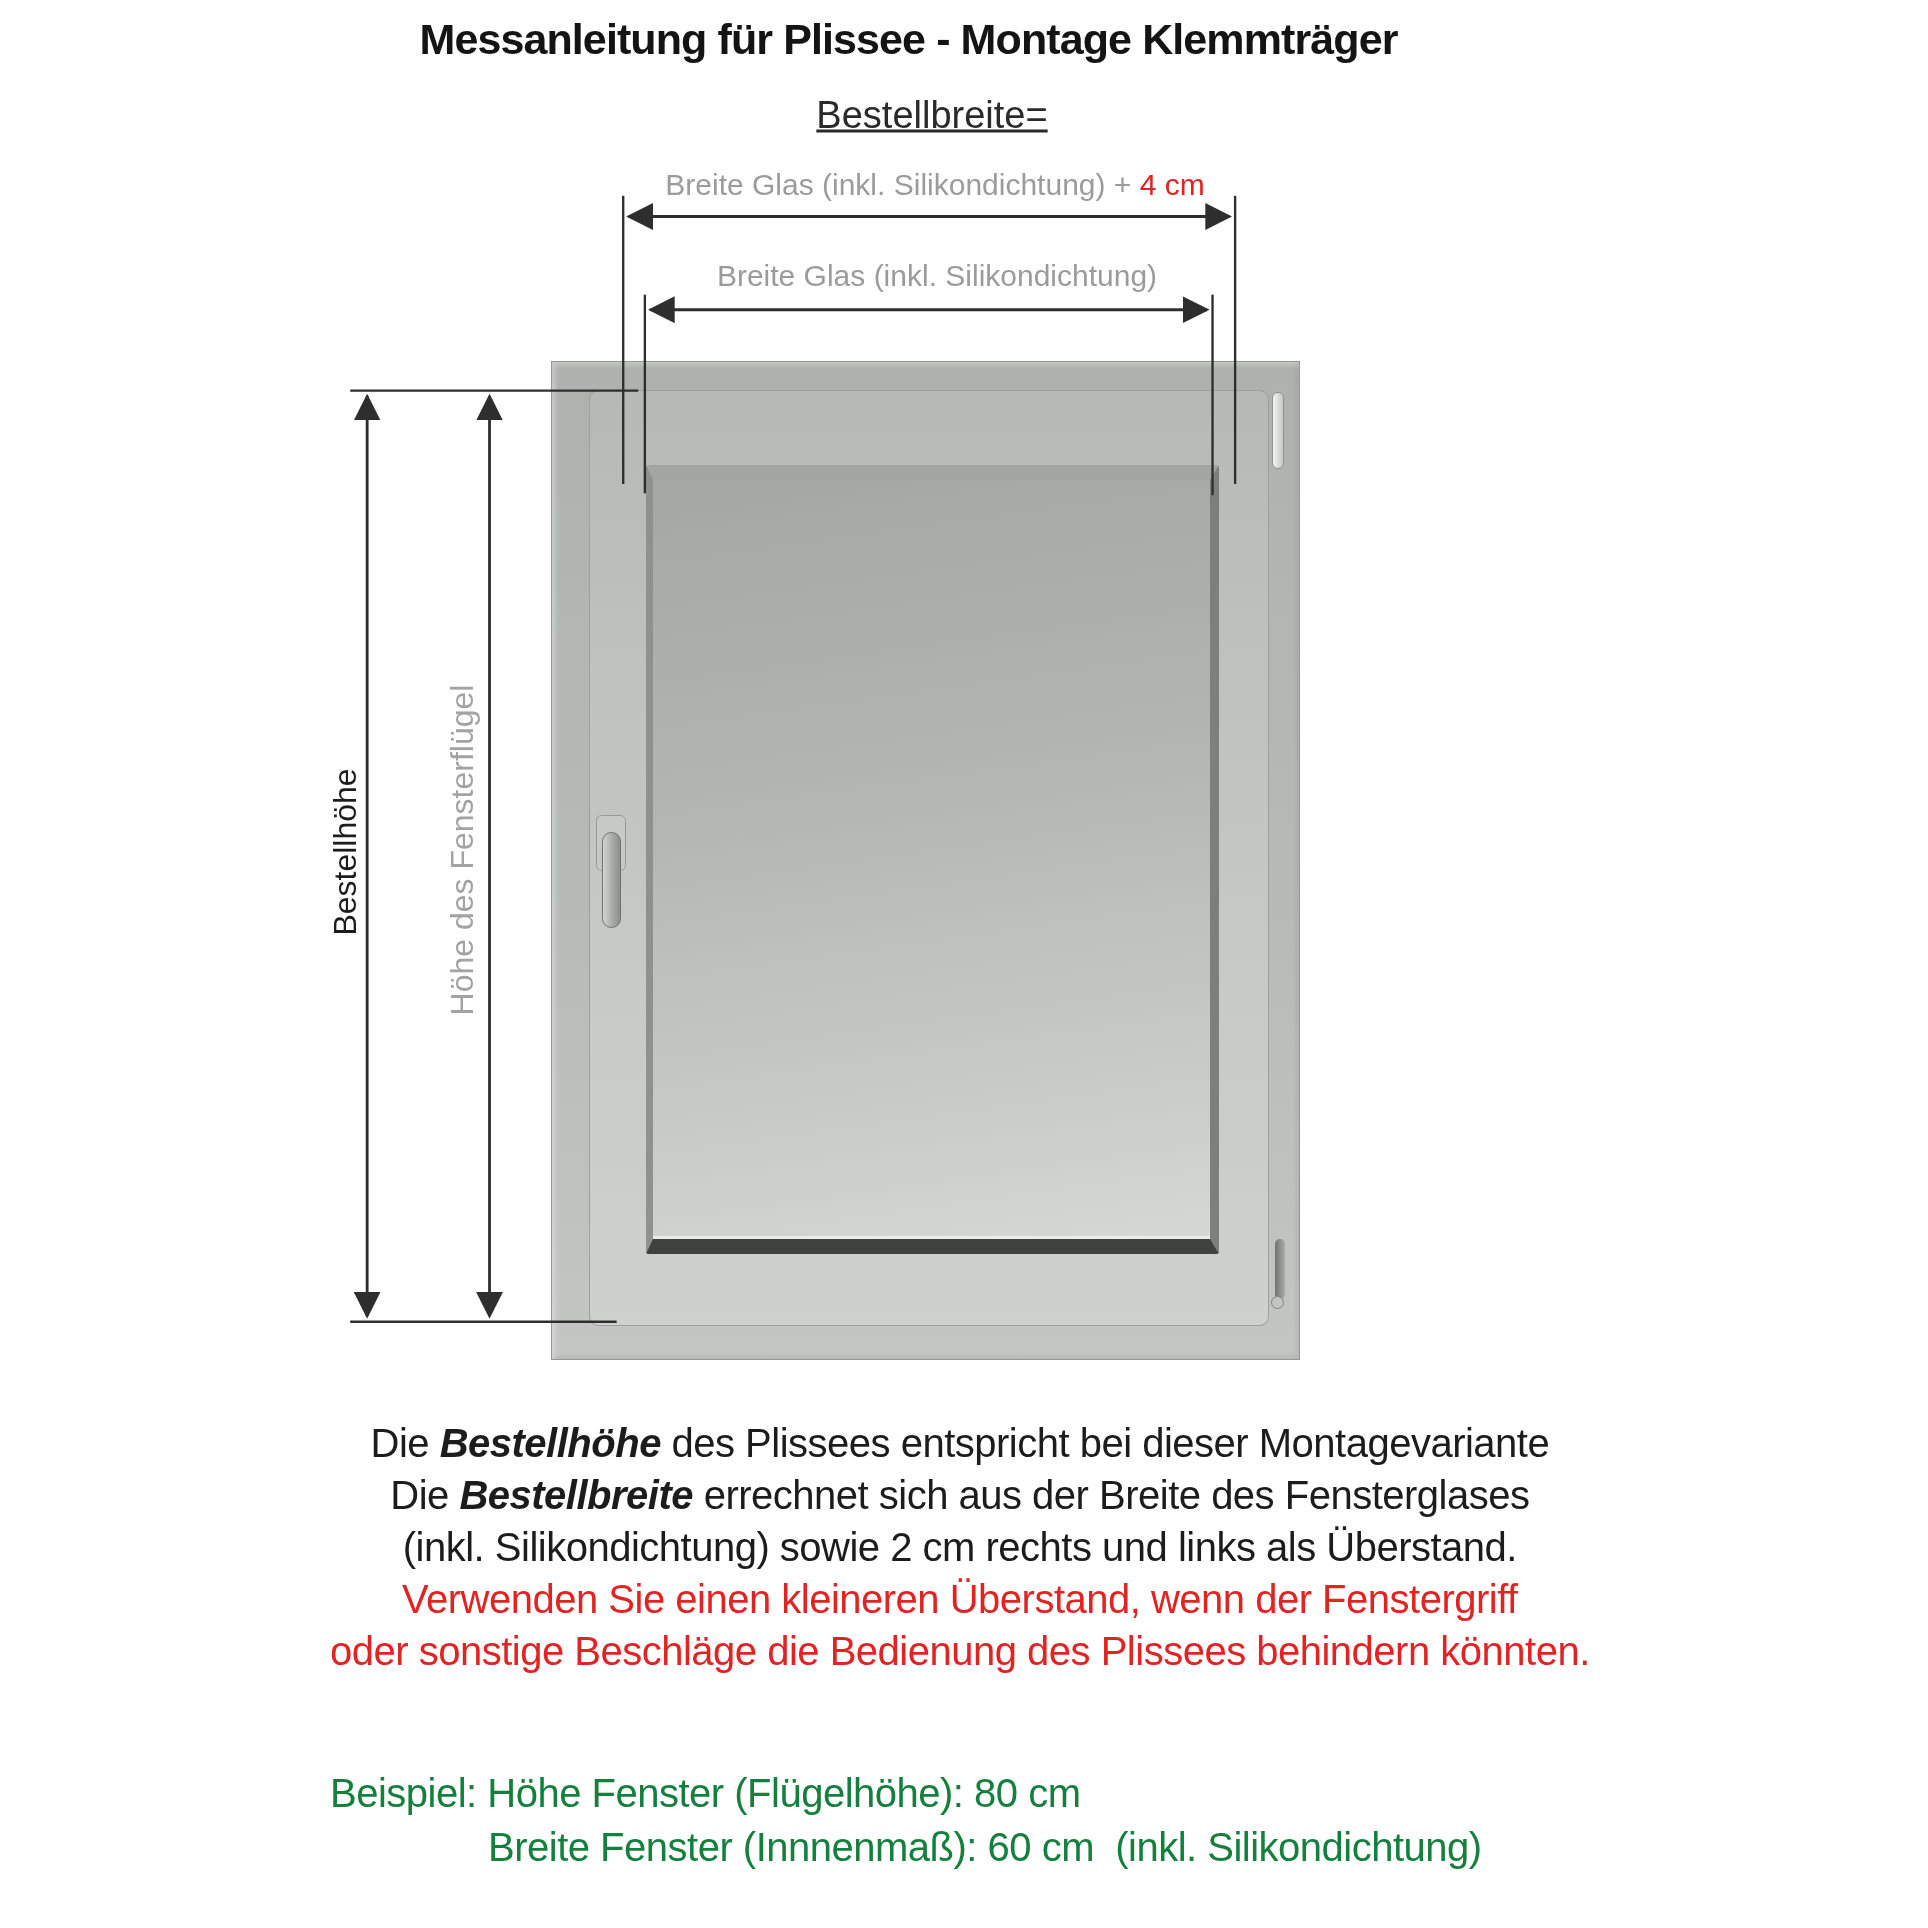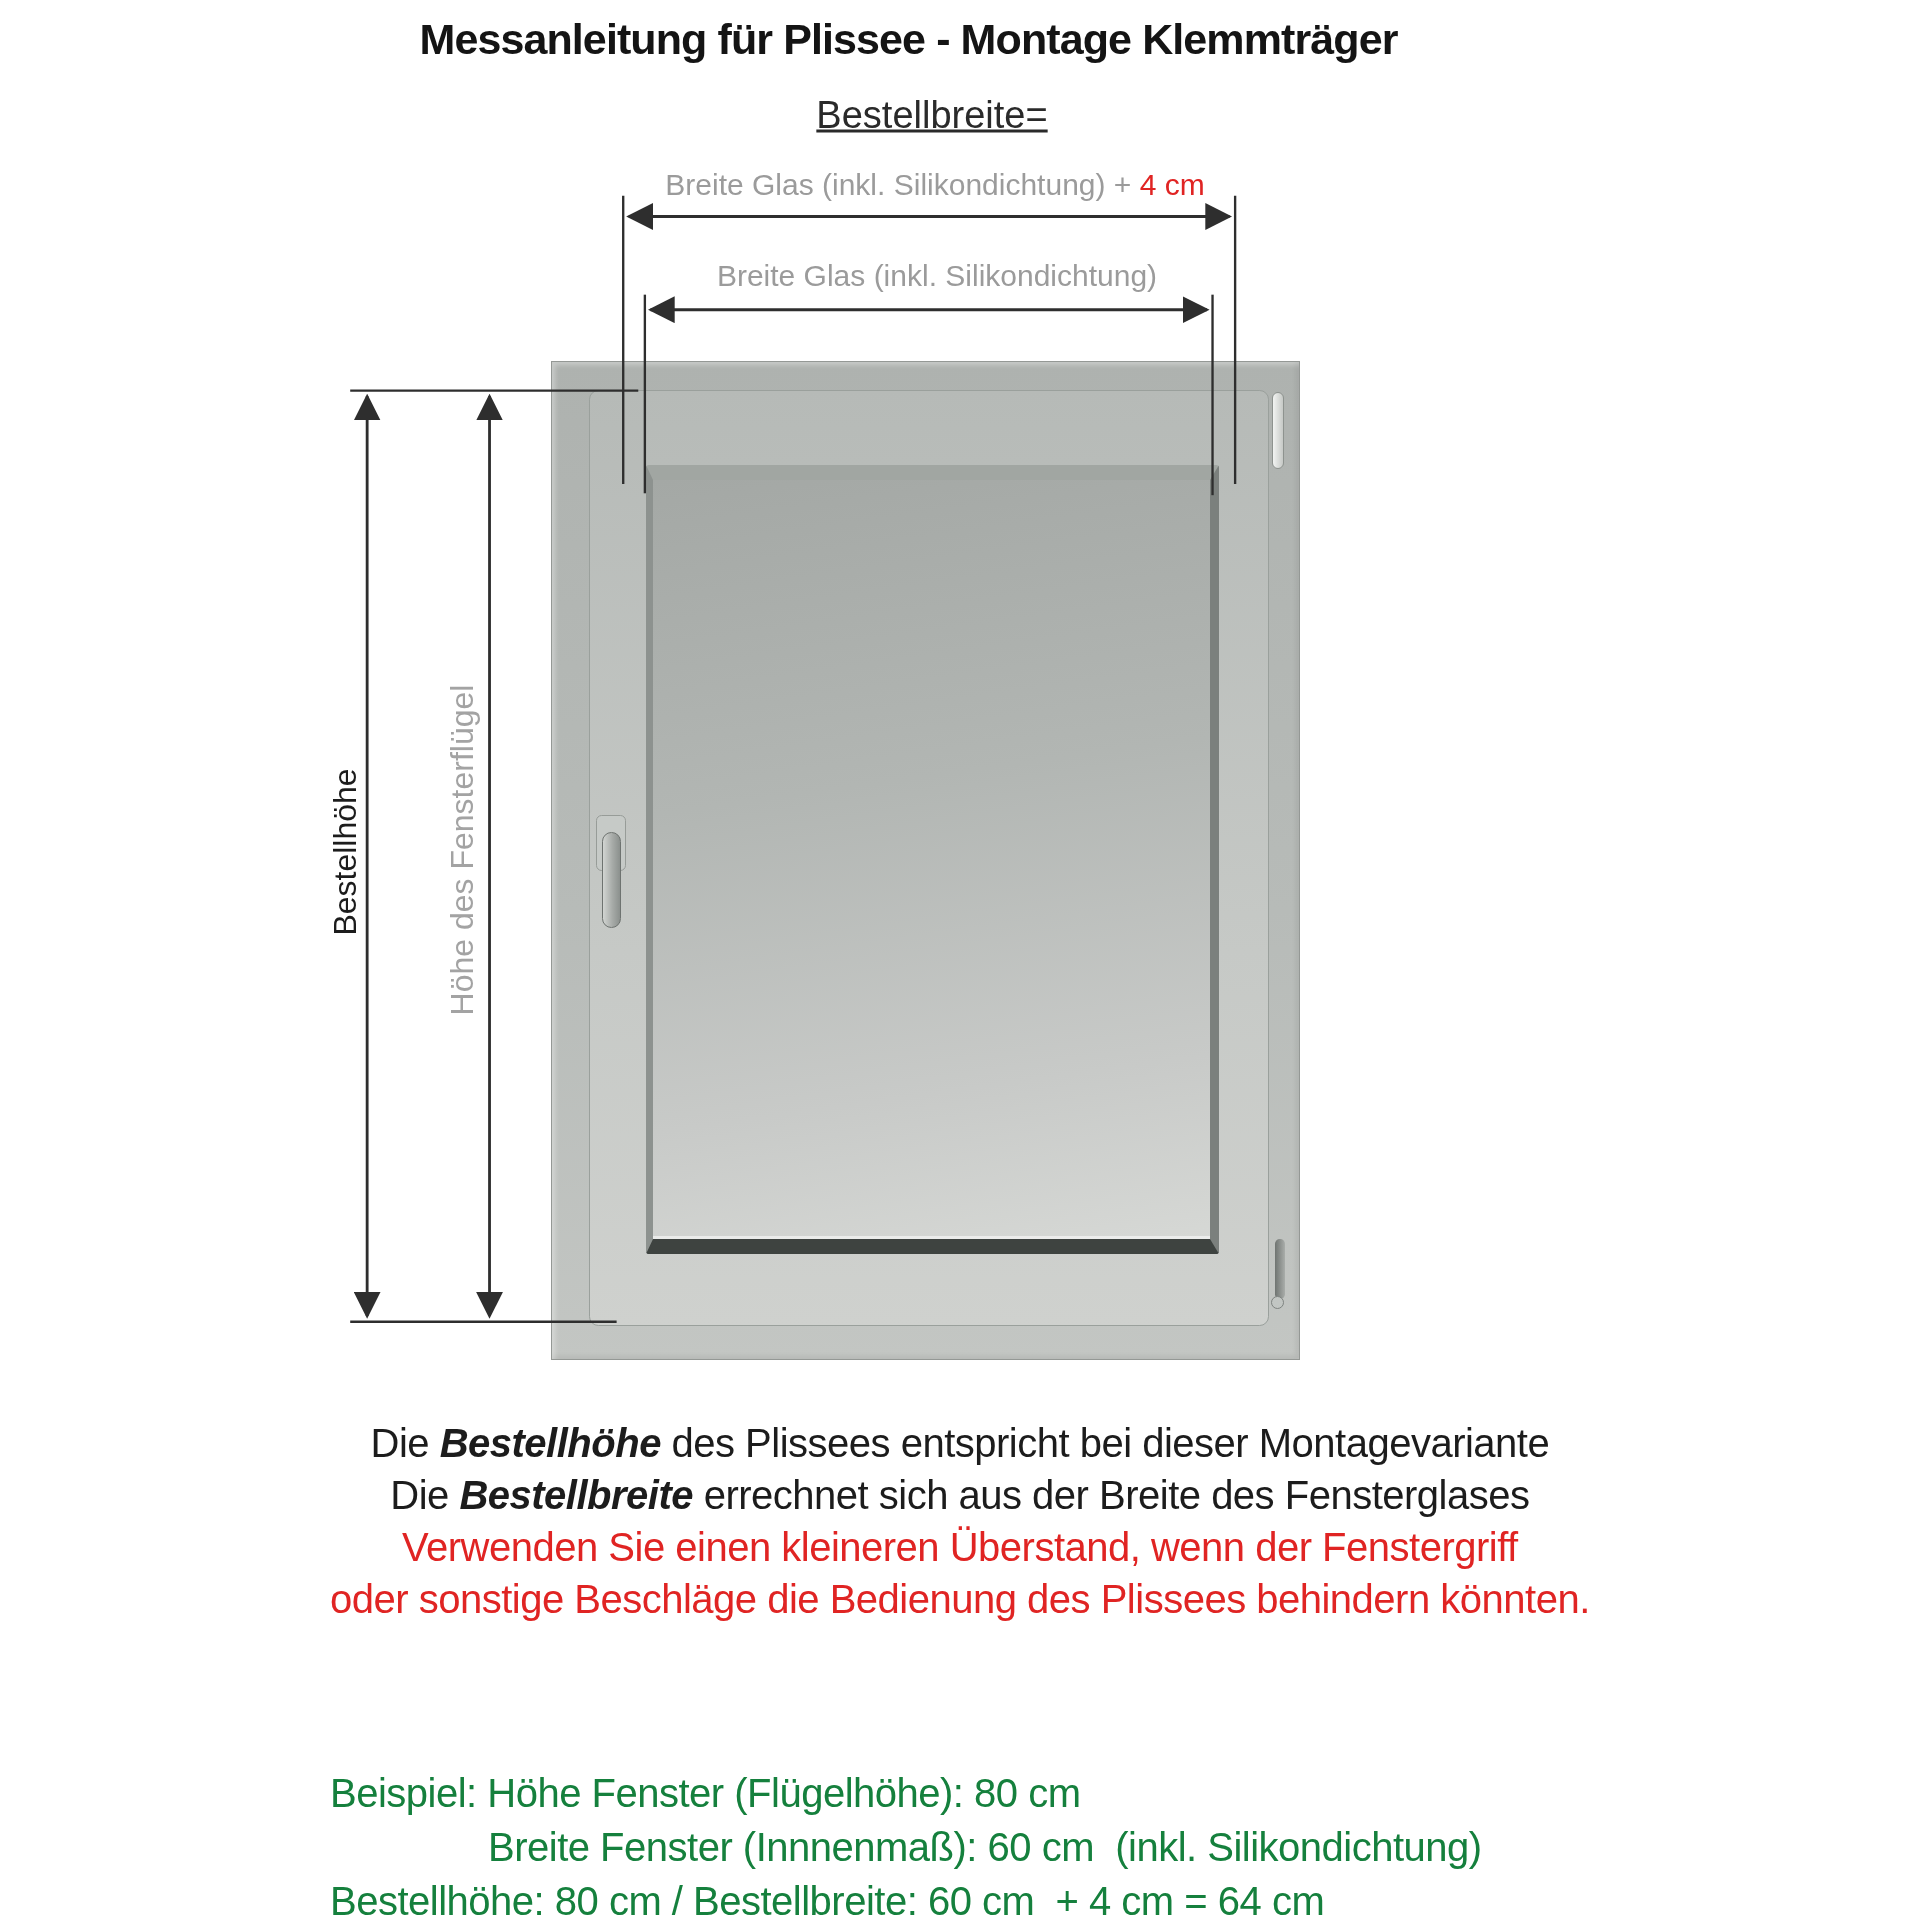--- a/index.html
+++ b/index.html
@@ -106,22 +106,22 @@
 
 <div class="abs dim-label dim-label-2 nowrap">Breite Glas (inkl. Silikondichtung)</div>
 
 <div class="abs vlabel vlabel-black nowrap">Bestellhöhe</div>
 
 <div class="abs vlabel vlabel-gray nowrap">Höhe des Fensterflügel</div>
 
 <div class="abs copy">
   <div><span>Die </span><span class="emph">Bestellhöhe</span><span> des Plissees entspricht bei dieser Montagevariante</span></div>
   <div><span>Die </span><span class="emph">Bestellbreite</span><span> errechnet sich aus der Breite des Fensterglases</span></div>
+  <div>(inkl. Silikondichtung) sowie 2 cm rechts und links als Überstand.</div>
   <div class="warn">Verwenden Sie einen kleineren Überstand, wenn der Fenstergriff</div>
   <div class="warn">oder sonstige Beschläge die Bedienung des Plissees behindern könnten.</div>
 </div>
 
 <div class="abs example">
   <div>Beispiel: Höhe Fenster (Flügelhöhe): 80 cm</div>
   <div class="indent">Breite Fenster (Innnenmaß): 60 cm  (inkl. Silikondichtung)</div>
-  <div>Bestellhöhe: 80 cm / Bestellbreite: 60 cm  + 4 cm = 64 cm</div>
 </div>
 
 
 </body></html>

